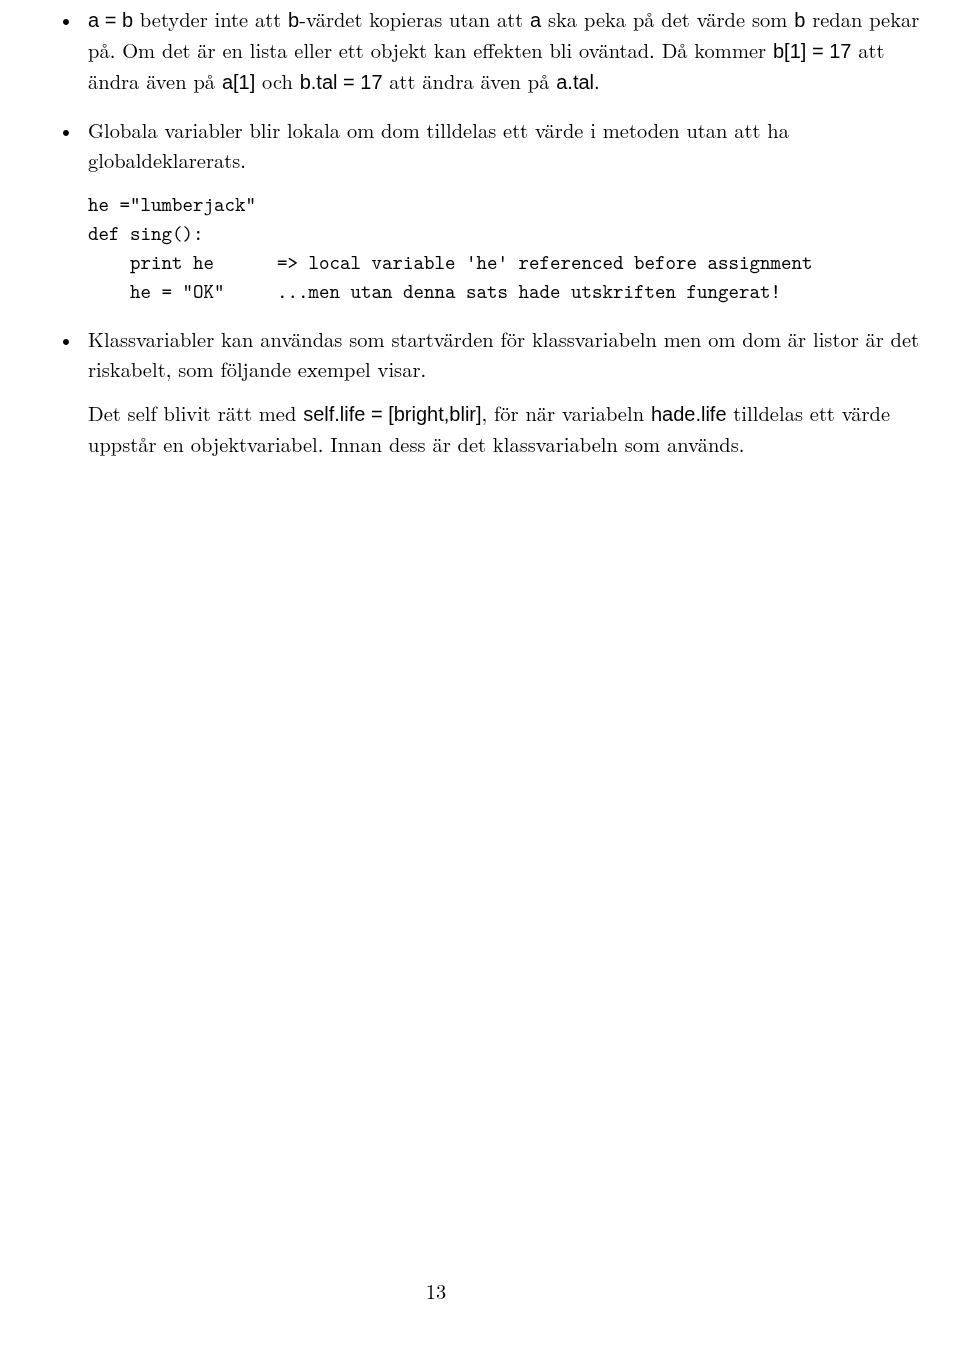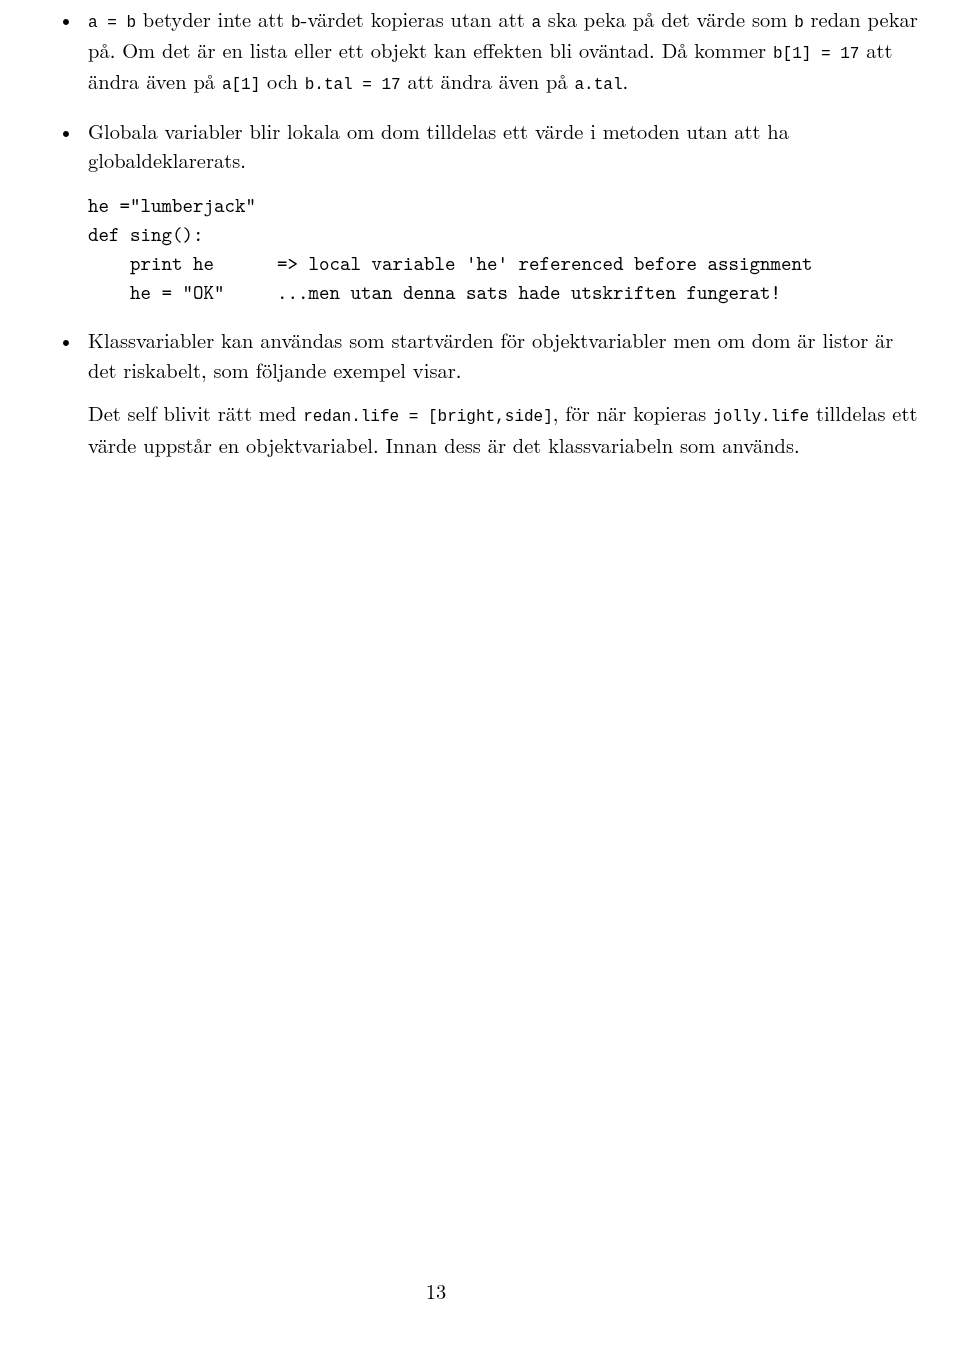--- a/index.html
+++ b/index.html
@@ -32,22 +32,22 @@
   }
   ul.bullets > li::before {
     content: "•";
     position: absolute;
     left: -30px;
     top: 0;
     font-size: 20.5px;
     line-height: 1.45;
   }
   .tt {
-    font-family: Liberation Mono, monospace;
-    font-size: 16px;
+    font-family: Liberation Sans, sans-serif;
+    font-size: 20px;
     text-align: right;
   }
   .b { font-weight: normal; }
   pre.code {
     font-family: "Latin Modern Mono", "CMU Typewriter Text", "Courier New", monospace;
     font-size: 20px;
     line-height: 1.45;
     white-space: pre;
     margin: 16px 0 0 0;
   }
@@ -77,22 +77,22 @@
 
     <li>
       <span class="b">Globala variabler</span><span> blir lokala om dom tilldelas ett värde i metoden utan att ha globaldeklarerats.</span>
       <pre class="code">he ="lumberjack"
 def sing():
     print he      =&gt; local variable 'he' referenced before assignment
     he = "OK"     ...men utan denna sats hade utskriften fungerat!</pre>
     </li>
 
     <li>
-      <span class="b">Klassvariabler</span><span> kan användas som startvärden för objektvariabler men om dom är listor är det riskabelt, som följande exempel visar.</span>
+      <span class="b">Klassvariabler</span><span> kan användas som startvärden för klassvariabeln men om dom är listor är det riskabelt, som följande exempel visar.</span>
       <div class="para indentblock">
-        <span>Det self blivit rätt med </span><span class="tt">redan.life = [bright,side]</span><span>, för när kopieras </span><span class="tt">jolly.life</span><span> tilldelas ett värde uppstår en objektvariabel. Innan dess är det klassvariabeln som används.</span>
+        <span>Det self blivit rätt med </span><span class="tt">self.life = [bright,blir]</span><span>, för när variabeln </span><span class="tt">hade.life</span><span> tilldelas ett värde uppstår en objektvariabel. Innan dess är det klassvariabeln som används.</span>
       </div>
     </li>
 
   </ul>
 
   <div class="pnum">13</div>
 </div>
 
 </body></html>

